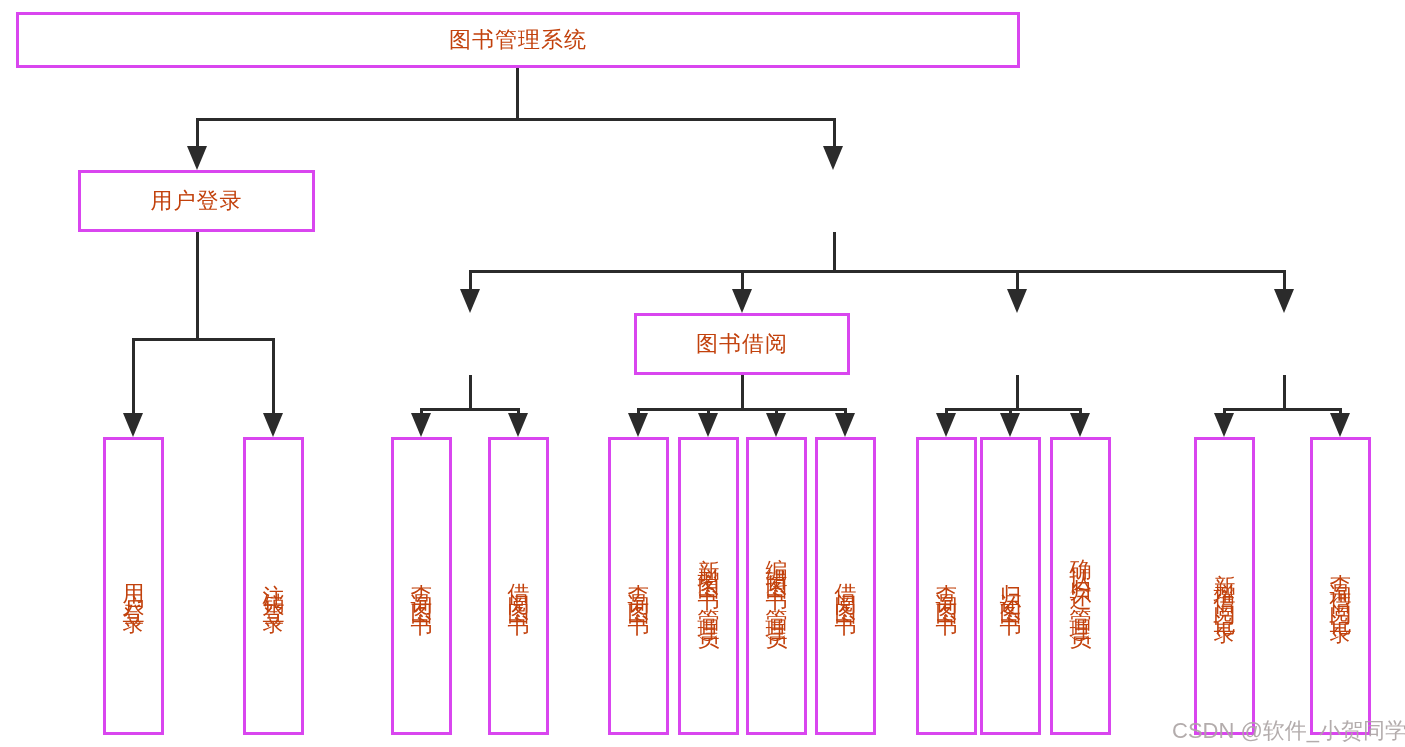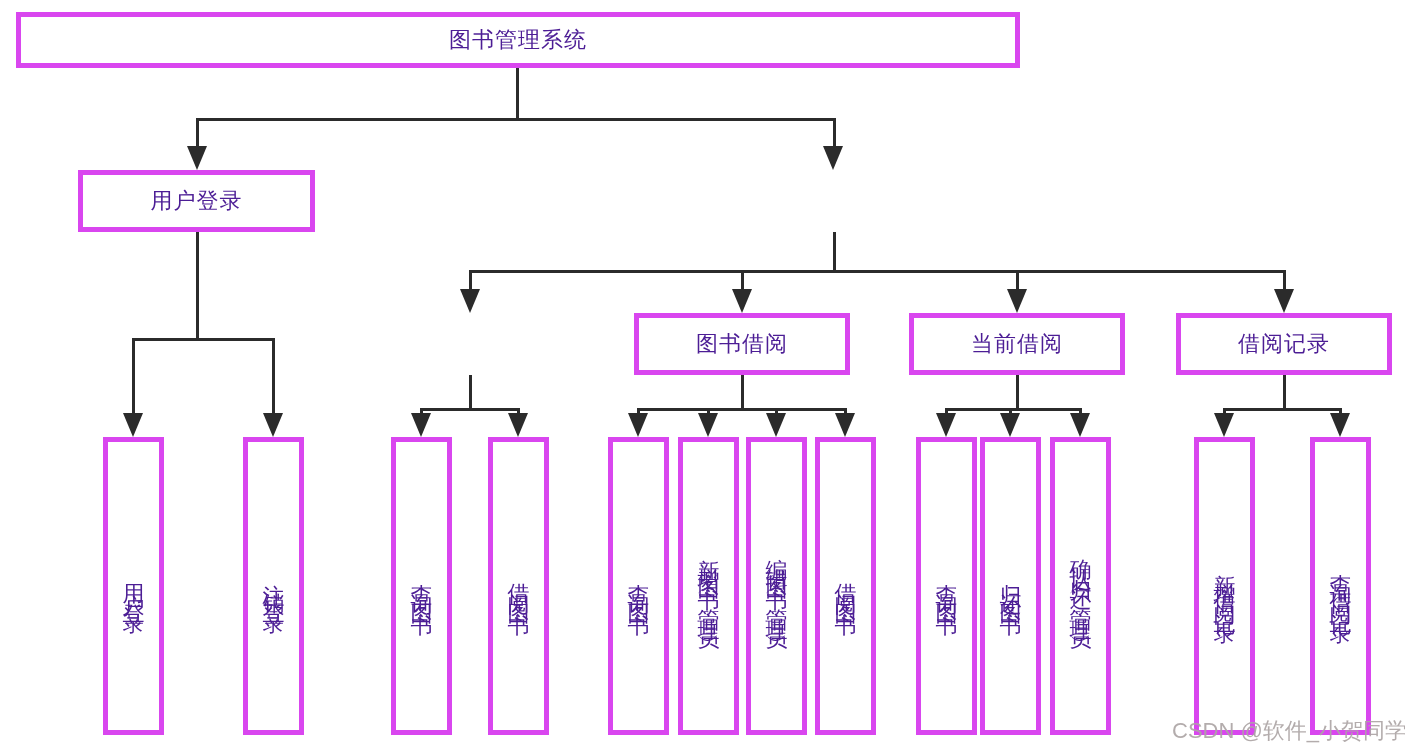--- a/index.html
+++ b/index.html
@@ -2,22 +2,22 @@
 <html><head>
 <meta charset="utf-8">
 <style>
   html,body { margin:0; padding:0; background:#ffffff; }
   .canvas {
     position:relative; width:1405px; height:747px; background:#ffffff;
     font-family:"Liberation Sans", sans-serif; overflow:hidden;
   }
   .node {
     position:absolute; box-sizing:border-box; background:#ffffff;
-    border:5px solid #d946ef; display:flex; align-items:center; justify-content:center;
-    color:#4c1d95; z-index:2;
+    border:3px solid #d946ef; display:flex; align-items:center; justify-content:center;
+    color:#c2410c; z-index:2;
   }
   .node.h .lbl { font-size:22px; letter-spacing:1px; white-space:nowrap; }
   .node.v .lbl {
     writing-mode:vertical-rl; text-orientation:mixed;
     font-size:22px; letter-spacing:10px; line-height:1; white-space:nowrap;
   }
   .vline { position:absolute; width:3px; background:#2b2b2b; z-index:1; }
   .hline { position:absolute; height:3px; background:#2b2b2b; z-index:1; }
   .arrow {
     position:absolute; width:0; height:0; z-index:1;
@@ -97,26 +97,20 @@
     <span class="lbl">图书管理系统</span>
   </div>
 
   <div class="node h" style="left:78px;top:170px;width:237px;height:62px">
     <span class="lbl">用户登录</span>
   </div>
 
   <div class="node h" style="left:634px;top:313px;width:216px;height:62px">
     <span class="lbl">图书借阅</span>
   </div>
-  <div class="node h" style="left:909px;top:313px;width:216px;height:62px">
-    <span class="lbl">当前借阅</span>
-  </div>
-  <div class="node h" style="left:1176px;top:313px;width:216px;height:62px">
-    <span class="lbl">借阅记录</span>
-  </div>
 
   <div class="node v" style="left:103px;top:437px;width:61px;height:298px">
     <span class="lbl">用户登录</span>
   </div>
   <div class="node v" style="left:243px;top:437px;width:61px;height:298px">
     <span class="lbl">注销登录</span>
   </div>
 
   <div class="node v" style="left:391px;top:437px;width:61px;height:298px">
     <span class="lbl">查询图书</span>

